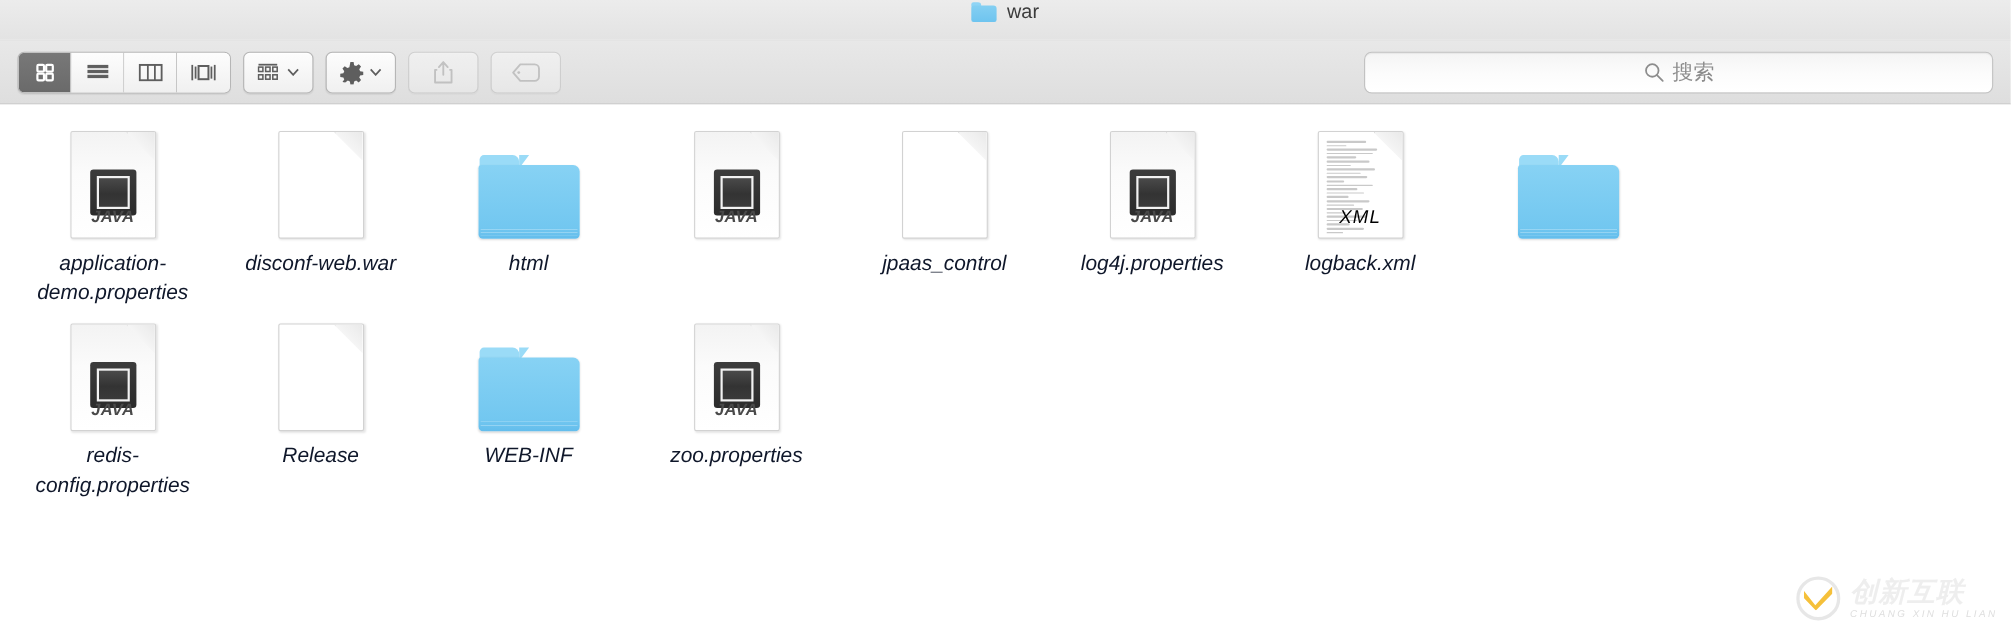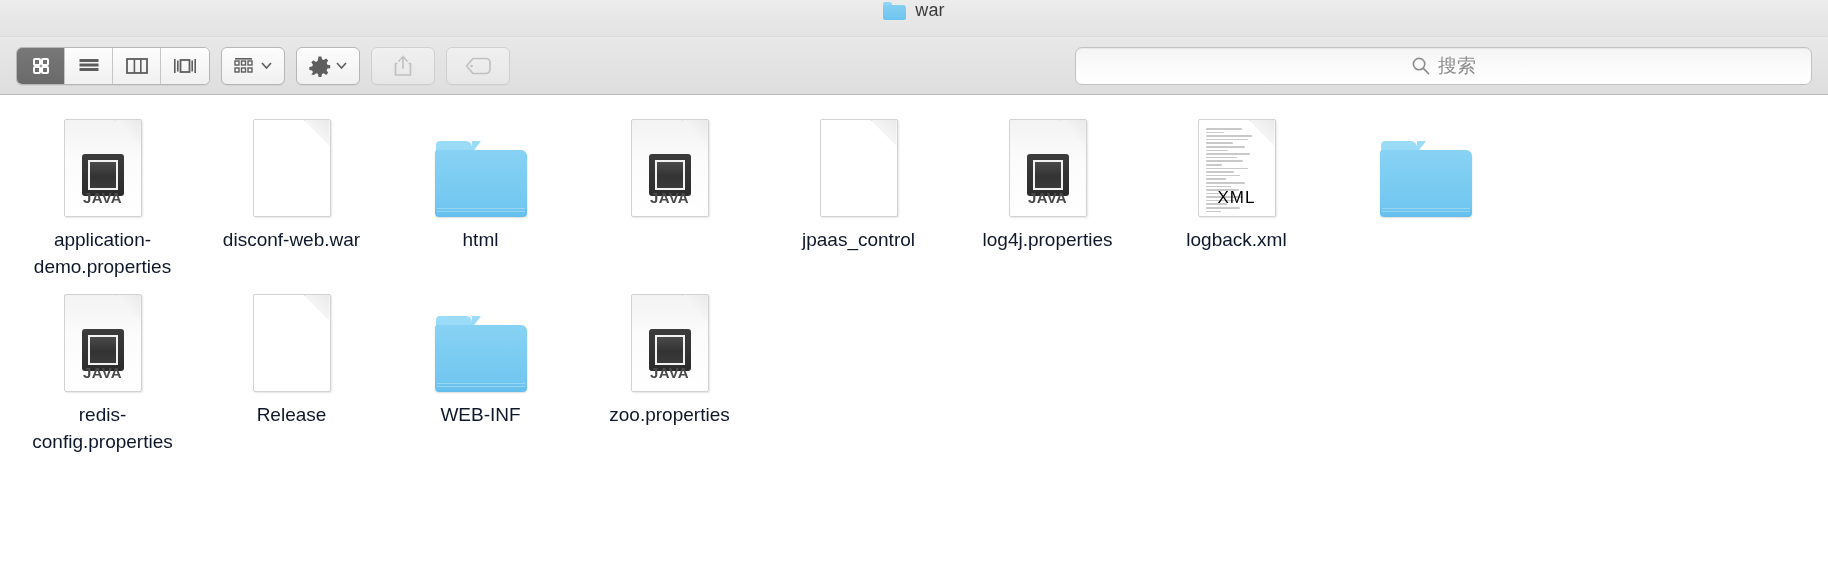--- a/index.html
+++ b/index.html
@@ -82,38 +82,39 @@
     box-shadow: 0 1px 0 rgba(255,255,255,.8) inset, 0 1px 1px rgba(0,0,0,.06);
     cursor: default;
   }
   .pill-btn.disabled { opacity: .45; }
   .pill-btn svg { fill: #5e5e5e; }
   .chev { width: 11px; height: 7px; display: block; }
 
   .toolbar-spacer { flex: 1 1 auto; }
 
   .search-field {
-    width: 737px; height: 38px;
+    width: 572px; height: 38px;
     border: 1px solid #c2c2c2;
     border-radius: 7px;
     background: linear-gradient(to bottom, #f4f4f4 0%, #fcfcfc 55%, #ffffff 100%);
     display: flex; align-items: center; justify-content: center; gap: 8px;
     box-shadow: 0 1px 1px rgba(0,0,0,.05) inset;
   }
   .search-field .ph {
     font-size: 19px; color: #8d8d8d;
   }
 
   
   .content {
     flex: 1 1 auto;
     position: relative;
     background: #ffffff;
     padding: 14px 0 0 0;
     overflow: hidden;
+    font-style: italic;
   }
   .grid {
     display: grid;
     grid-template-columns: repeat(8, 189px);
     justify-content: start;
     padding-left: 8px;
     row-gap: 4px;
   }
   .item {
     width: 189px;
@@ -480,15 +481,24 @@
             <span class="fold-edge"></span>
             <span class="java-glyph"></span>
             <span class="doc-type">JAVA</span>
           </div>
         </div>
         <div class="item-label">zoo.properties</div>
       </div>
 
     </div>
 
+    <div class="watermark">
+      <span class="wm-logo">
+        <span class="swoosh"></span>
+      </span>
+      <span class="wm-text">
+        <span class="wm-cn">创新互联</span>
+        <span class="wm-py">CHUANG XIN HU LIAN</span>
+      </span>
+    </div>
 
   </div>
 </div>
 
 </body></html>

